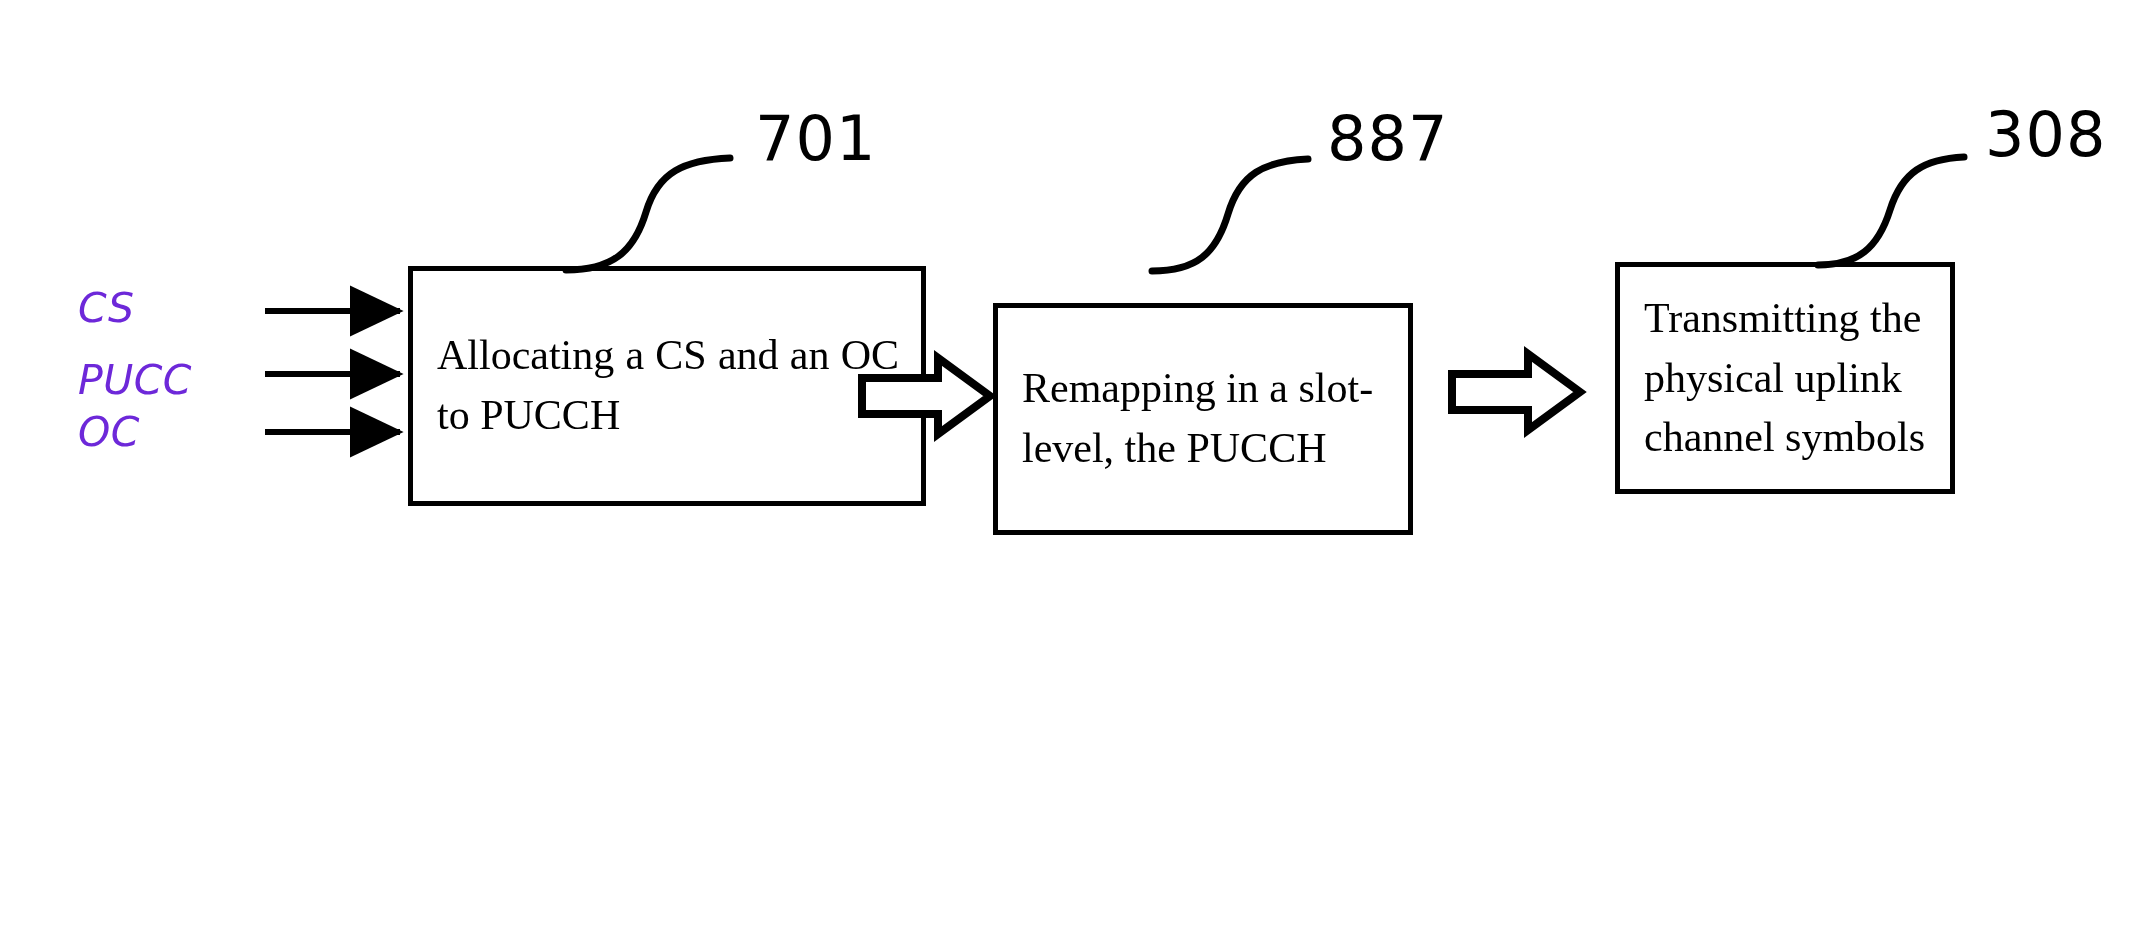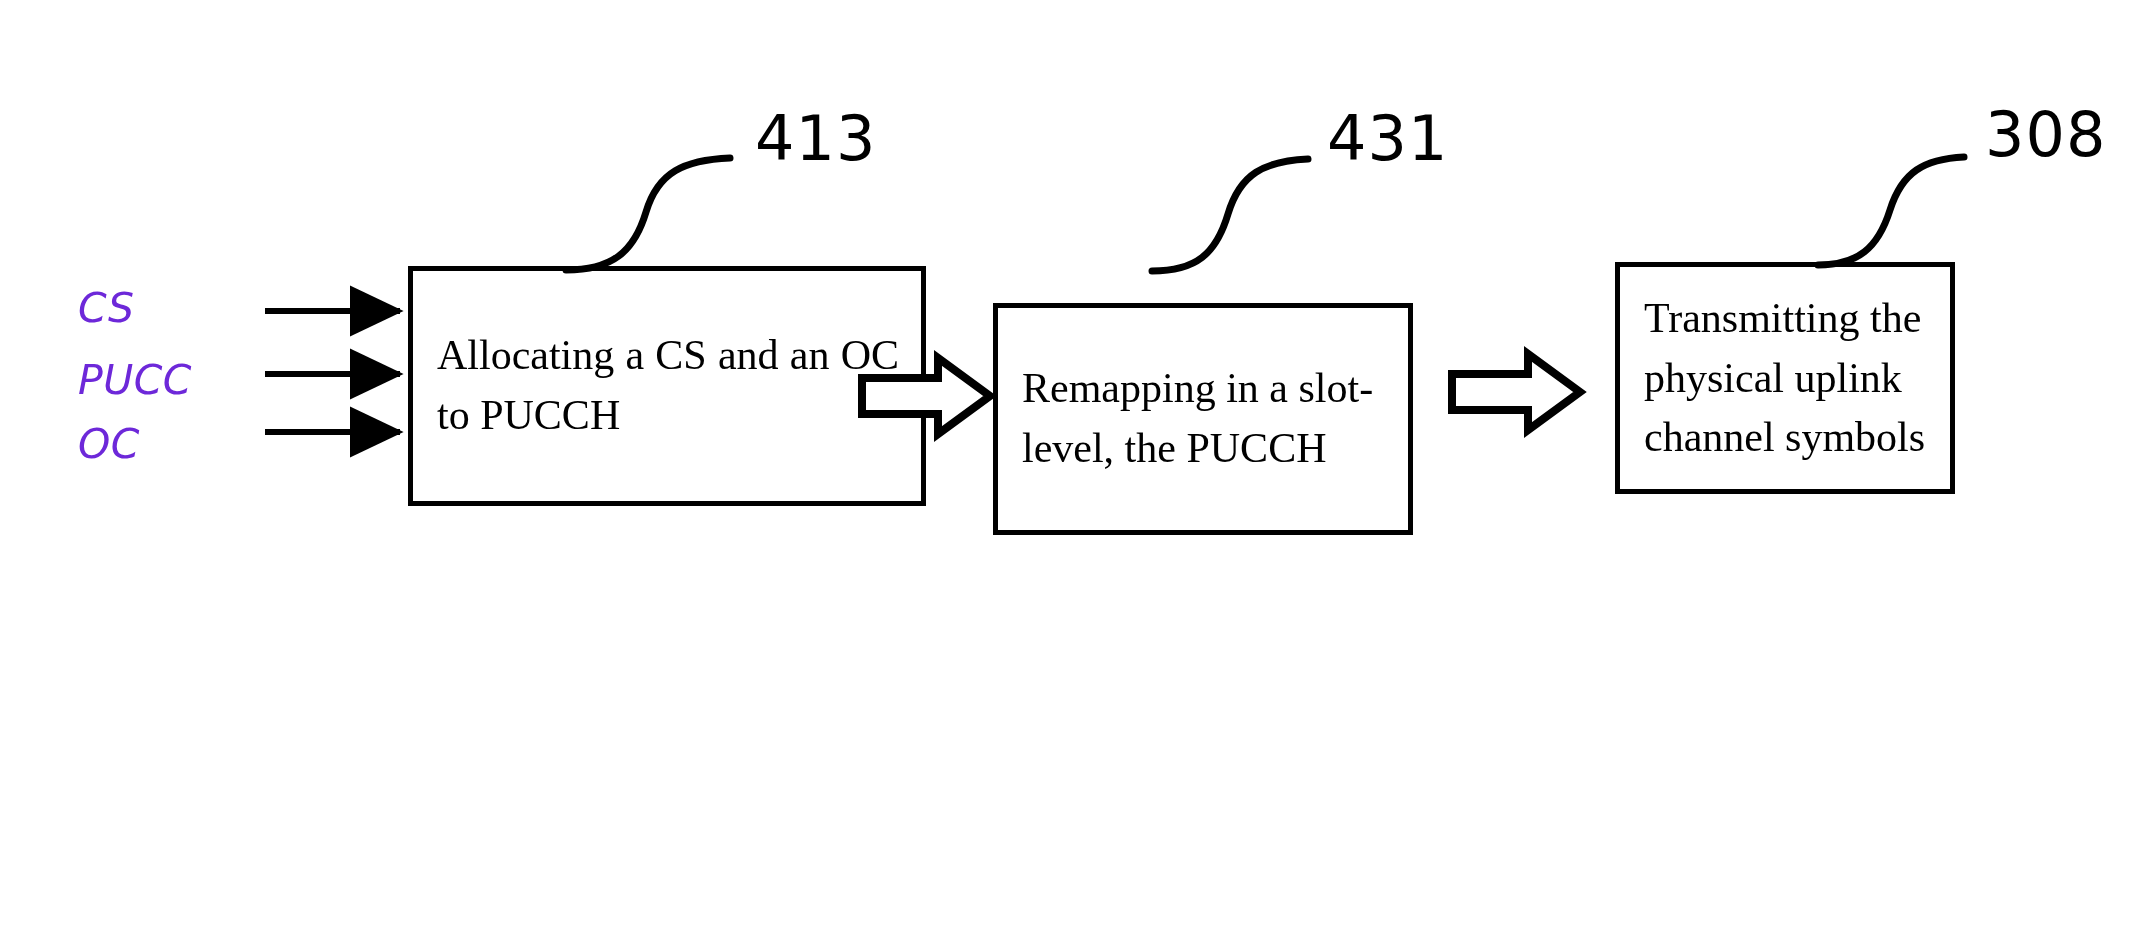--- a/index.html
+++ b/index.html
@@ -72,24 +72,24 @@
     pointer-events: none;
   }
 </style>
 </head>
 <body>
 
 <div id="canvas">
 
   <div class="input-label" style="left:78px; top:288px;">CS</div>
   <div class="input-label" style="left:78px; top:360px;">PUCC</div>
-  <div class="input-label" style="left:78px; top:412px;margin-top:12px;">OC</div>
+  <div class="input-label" style="left:78px; top:412px;">OC</div>
 
-  <div class="ref-num" style="left:755px; top:108px;">413</div>
-  <div class="ref-num" style="left:1327px; top:108px;">431</div>
+  <div class="ref-num" style="left:755px; top:108px;">701</div>
+  <div class="ref-num" style="left:1327px; top:108px;">887</div>
   <div class="ref-num" style="left:1985px; top:104px;">308</div>
 
   <div class="proc-box" style="left:408px; top:266px; width:518px; height:240px;">
     <div class="proc-box-text justify">Allocating a CS and an OC to PUCCH</div>
   </div>
 
   <div class="proc-box" style="left:993px; top:268px; width:420px; height:232px;margin-top:35px;">
     <div class="proc-box-text">Remapping in a slot-level, the PUCCH</div>
   </div>
 

